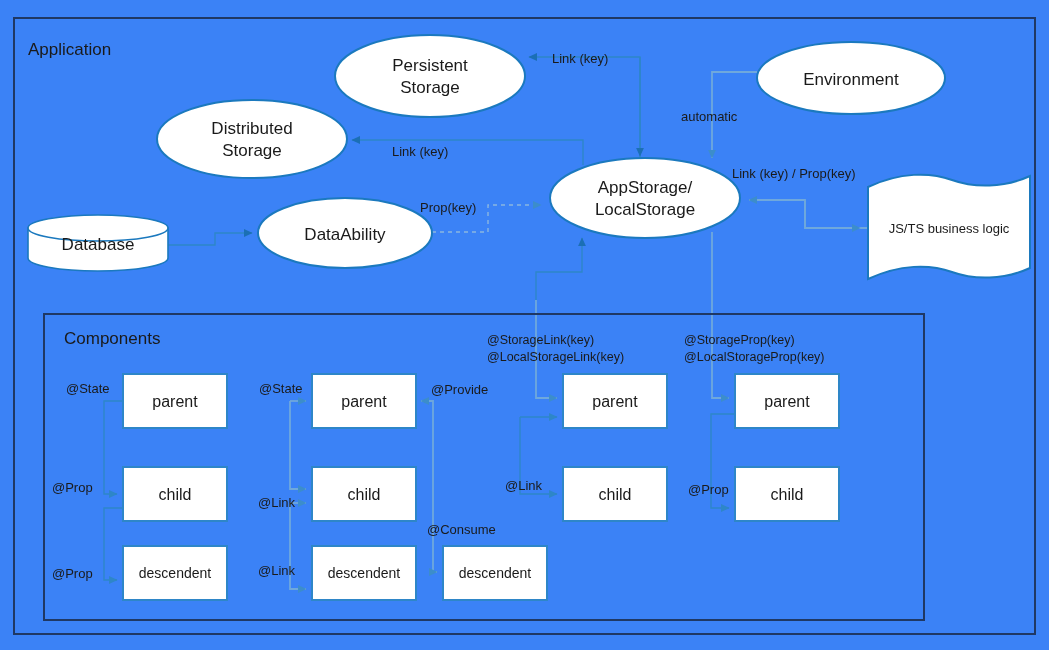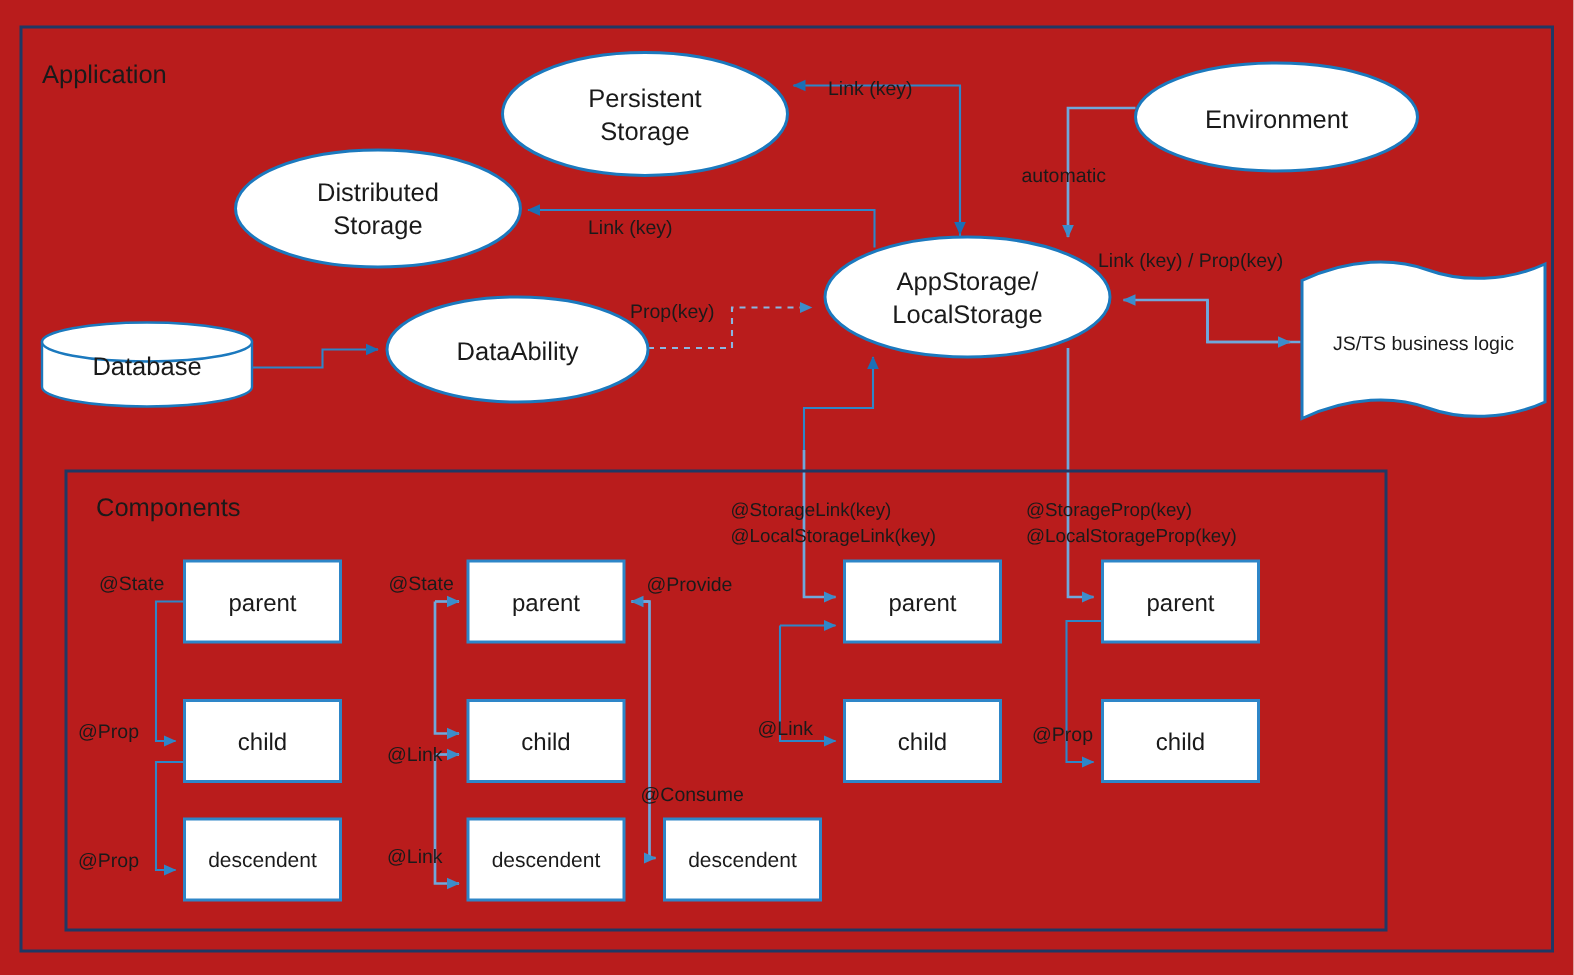--- a/index.html
+++ b/index.html
@@ -1,17 +1,17 @@
 <!DOCTYPE html>
 <html><head>
 <meta charset="utf-8">
 <style>
   html,body{margin:0;padding:0;background:#ffffff;}
   body{width:1049px;height:650px;font-family:"Liberation Sans","DejaVu Sans",sans-serif;}
-  #stage{position:relative;width:1049px;height:650px;overflow:hidden;background:#b91c1c;}
+  #stage{position:relative;width:1049px;height:650px;overflow:hidden;background:#3b82f6;}
   svg{position:absolute;left:0;top:0;width:1049px;height:650px;}
   .panel{fill:none;stroke:#1F3864;stroke-width:2;}
   .ell{fill:#ffffff;stroke:#1B79BE;stroke-width:2;}
   .cyl{fill:#ffffff;stroke:#1B79BE;stroke-width:1.6;}
   .wave{fill:#ffffff;stroke:#1B79BE;stroke-width:2;}
   .box{fill:#ffffff;stroke:#2E86C8;stroke-width:2;}
   .ln{fill:none;stroke:#2E86C8;stroke-width:1.4;}
   .ln2{fill:none;stroke:#6FA8DC;stroke-width:1.8;}
   .dash{fill:none;stroke:#8AB6E0;stroke-width:1.4;stroke-dasharray:4 4;}
   text{fill:#1a1a1a;font-family:"Liberation Sans","DejaVu Sans",sans-serif;}

